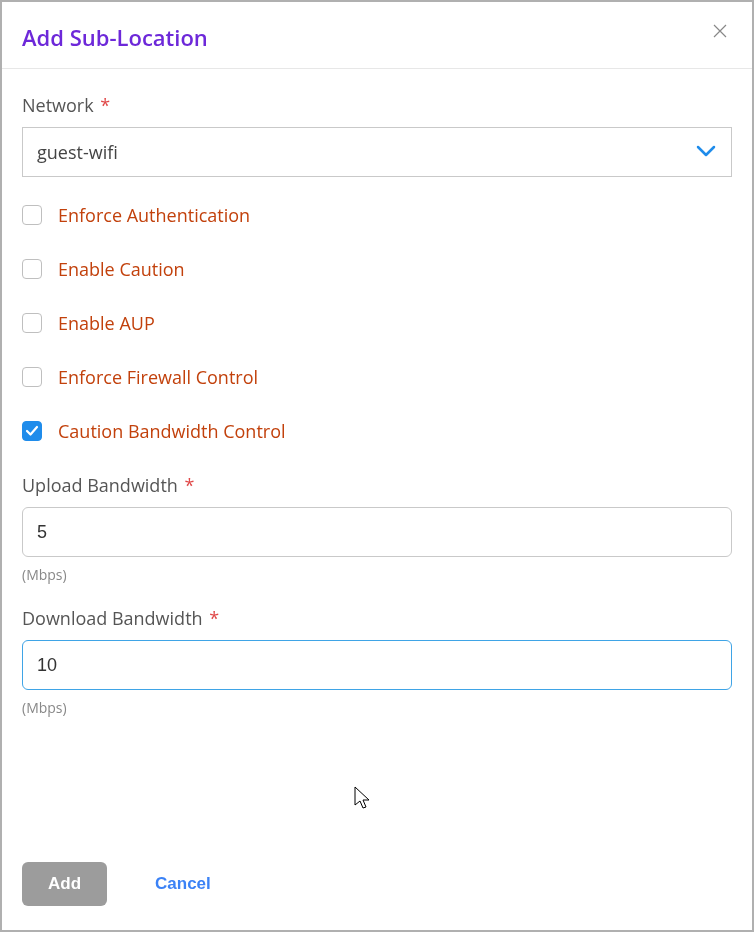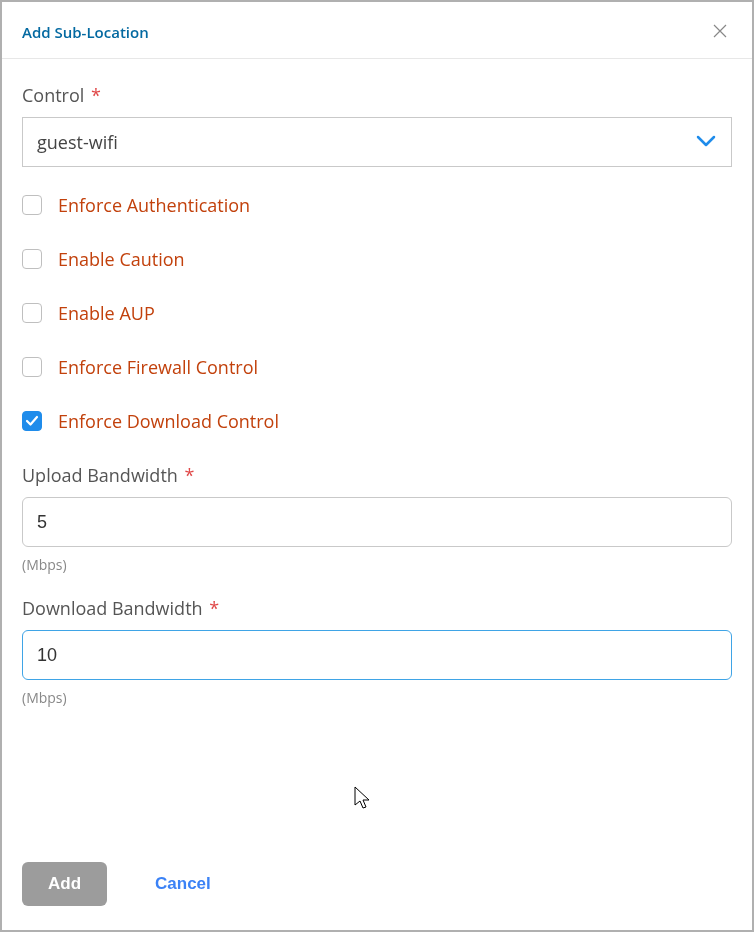--- a/index.html
+++ b/index.html
@@ -22,23 +22,23 @@
       flex-direction: column;
     }
     .header {
       padding: 20px 20px 16px 20px;
       border-bottom: 1px solid #e7e7e7;
       display: flex;
       justify-content: space-between;
       align-items: flex-start;
     }
     .title {
-      font-size: 15px;
+      font-size: 22px;
       font-weight: 600;
-      color: #0369a1;
+      color: #6d28d9;
     }
     .close-btn {
       color: #888;
       font-size: 20px;
       line-height: 1;
       cursor: pointer;
       padding: 0 4px;
     }
     .content {
       flex: 1;
@@ -166,21 +166,21 @@
     <span class="close-btn">
       <svg width="16" height="16" viewBox="0 0 16 16">
           <path d="M2 2 L14 14 M14 2 L2 14" stroke="#888" stroke-width="1.2" fill="none"></path>
         </svg>
     </span>
   </div>
 
   <div class="content">
 
     <label class="field-label">
-      <span>Control</span><span class="required"> *</span>
+      <span>Network</span><span class="required"> *</span>
     </label>
     <div class="select-wrapper">
       <div class="select-input">guest-wifi</div>
       <span class="chevron">
         <svg width="20" height="14" viewBox="0 0 20 14">
             <path d="M2 3 L10 11 L18 3" stroke="#1f8ceb" stroke-width="2.5" fill="none" stroke-linecap="round" stroke-linejoin="round"></path>
           </svg>
       </span>
     </div>
 
@@ -203,21 +203,21 @@
       <span class="checkbox"></span>
       <span class="checkbox-label">Enforce Firewall Control</span>
     </div>
 
     <div class="checkbox-row">
       <span class="checkbox checked">
         <svg width="14" height="12" viewBox="0 0 14 12">
             <path d="M2 6 L5.5 9.5 L12 2" stroke="#fff" stroke-width="2.2" fill="none" stroke-linecap="round" stroke-linejoin="round"></path>
           </svg>
       </span>
-      <span class="checkbox-label">Enforce Download Control</span>
+      <span class="checkbox-label">Caution Bandwidth Control</span>
     </div>
 
     <div class="text-input-group">
       <label class="field-label">
         <span>Upload Bandwidth</span><span class="required"> *</span>
       </label>
       <input type="text" class="text-input" value="5" style="">
       <div class="hint">(Mbps)</div>
     </div>
 

